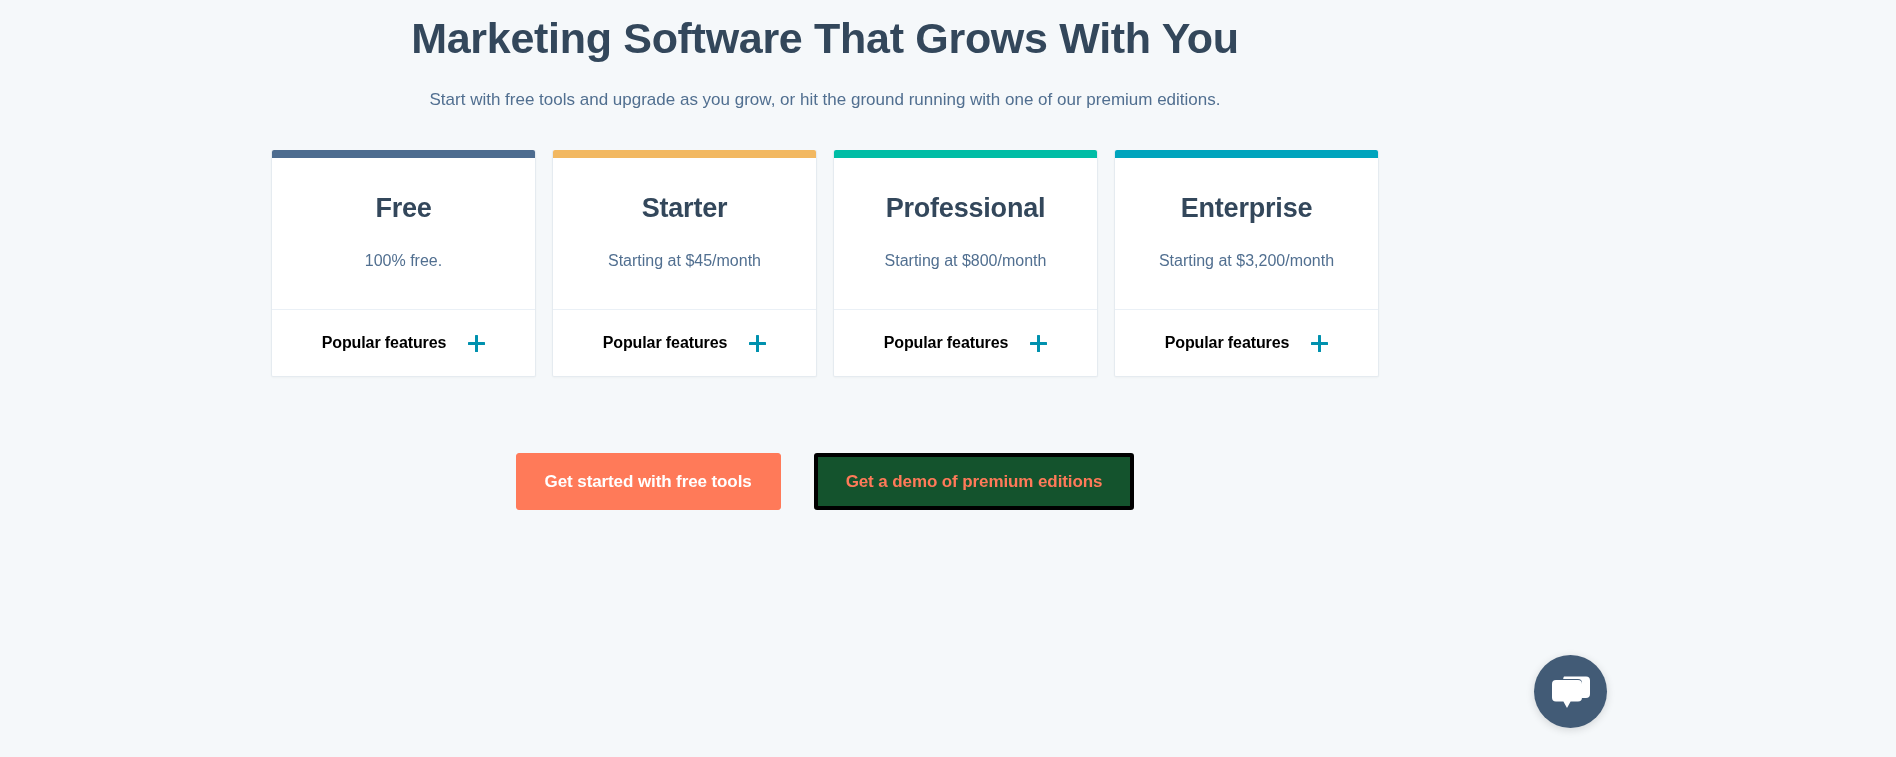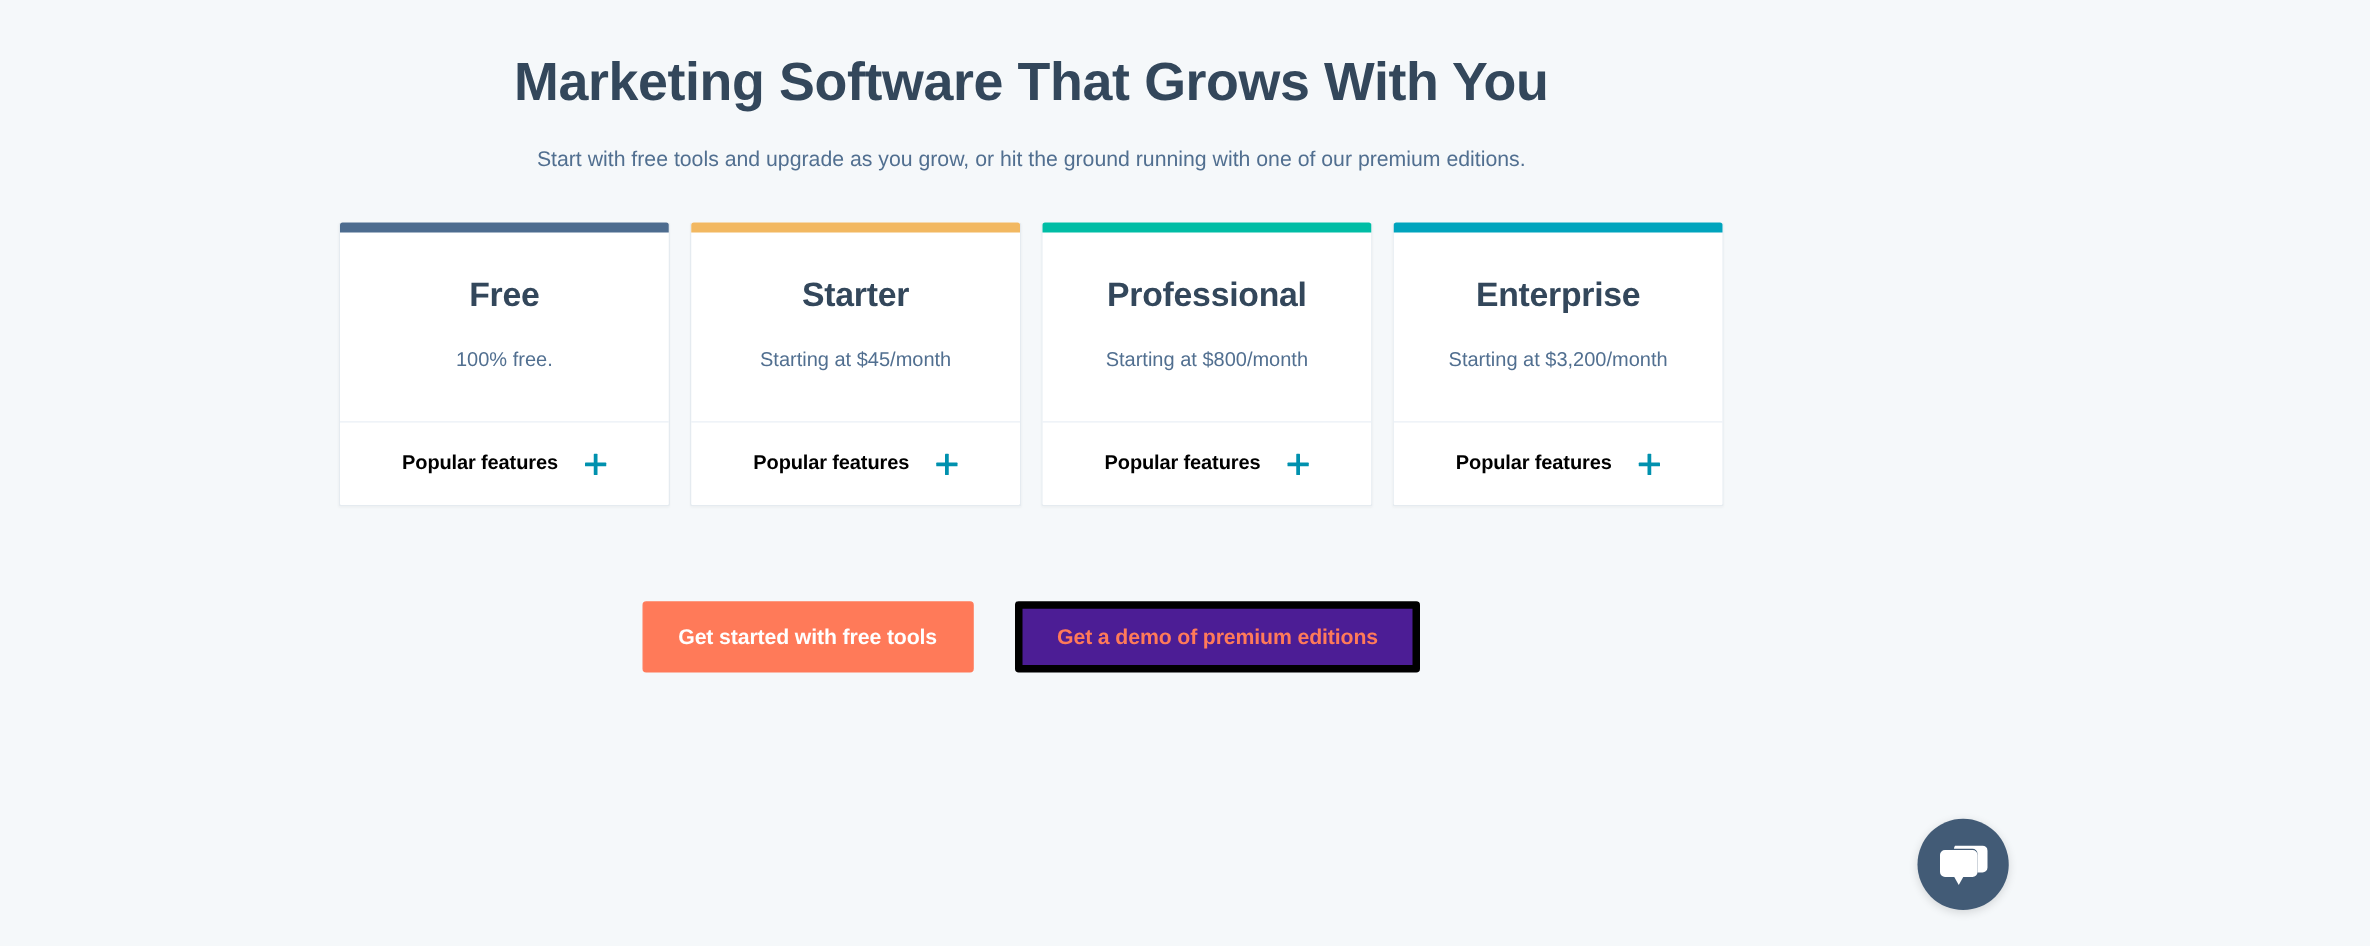--- a/index.html
+++ b/index.html
@@ -14,21 +14,21 @@
     background: #f5f8fa;
     font-family: "Liberation Sans", sans-serif;
     -webkit-font-smoothing: antialiased;
     position: relative;
   }
 
   .page {
     width: 1650px;
     height: 757px;
     position: relative;
-    padding-top: 36px;
+    padding-top: 8px;
   }
 
   
   .headline {
     text-align: center;
     font-size: 43px;
     line-height: 1.16;
     font-weight: 700;
     color: #33475b;
     letter-spacing: -0.3px;
@@ -159,23 +159,23 @@
 
   .btn-primary {
     background: #ff7a59;
     color: #ffffff;
     border: 1px solid #ff7a59;
     padding: 0 28px;
     height: 57px;
   }
 
   .btn-secondary {
-    background: #4c1d95;
+    background: #14532d;
     color: #ff7a59;
-    border: 6px solid #000000;
+    border: 4px solid #000000;
     padding: 0 28px;
     height: 57px;
   }
 
   
   .chat-widget {
     position: absolute;
     right: 43px;
     bottom: 29px;
     width: 73px;

